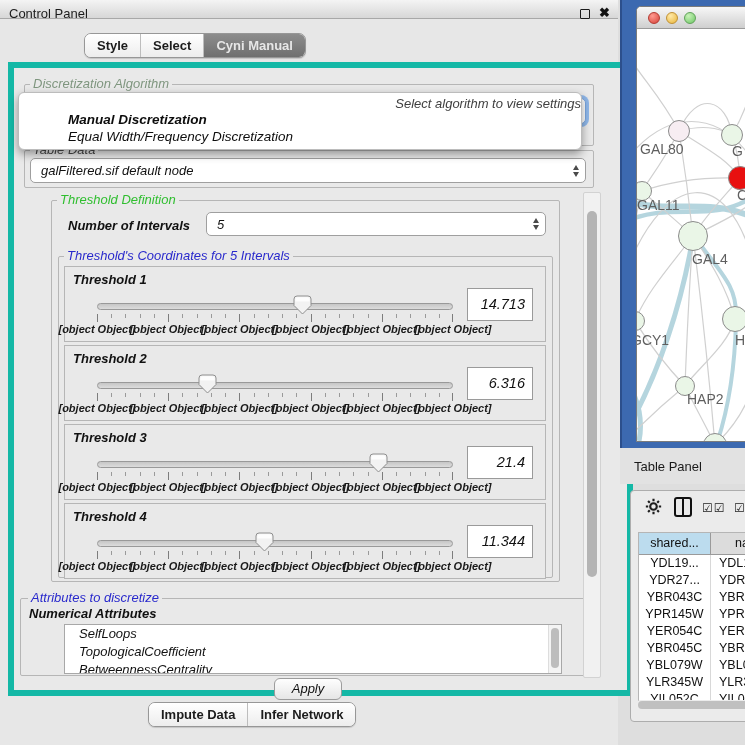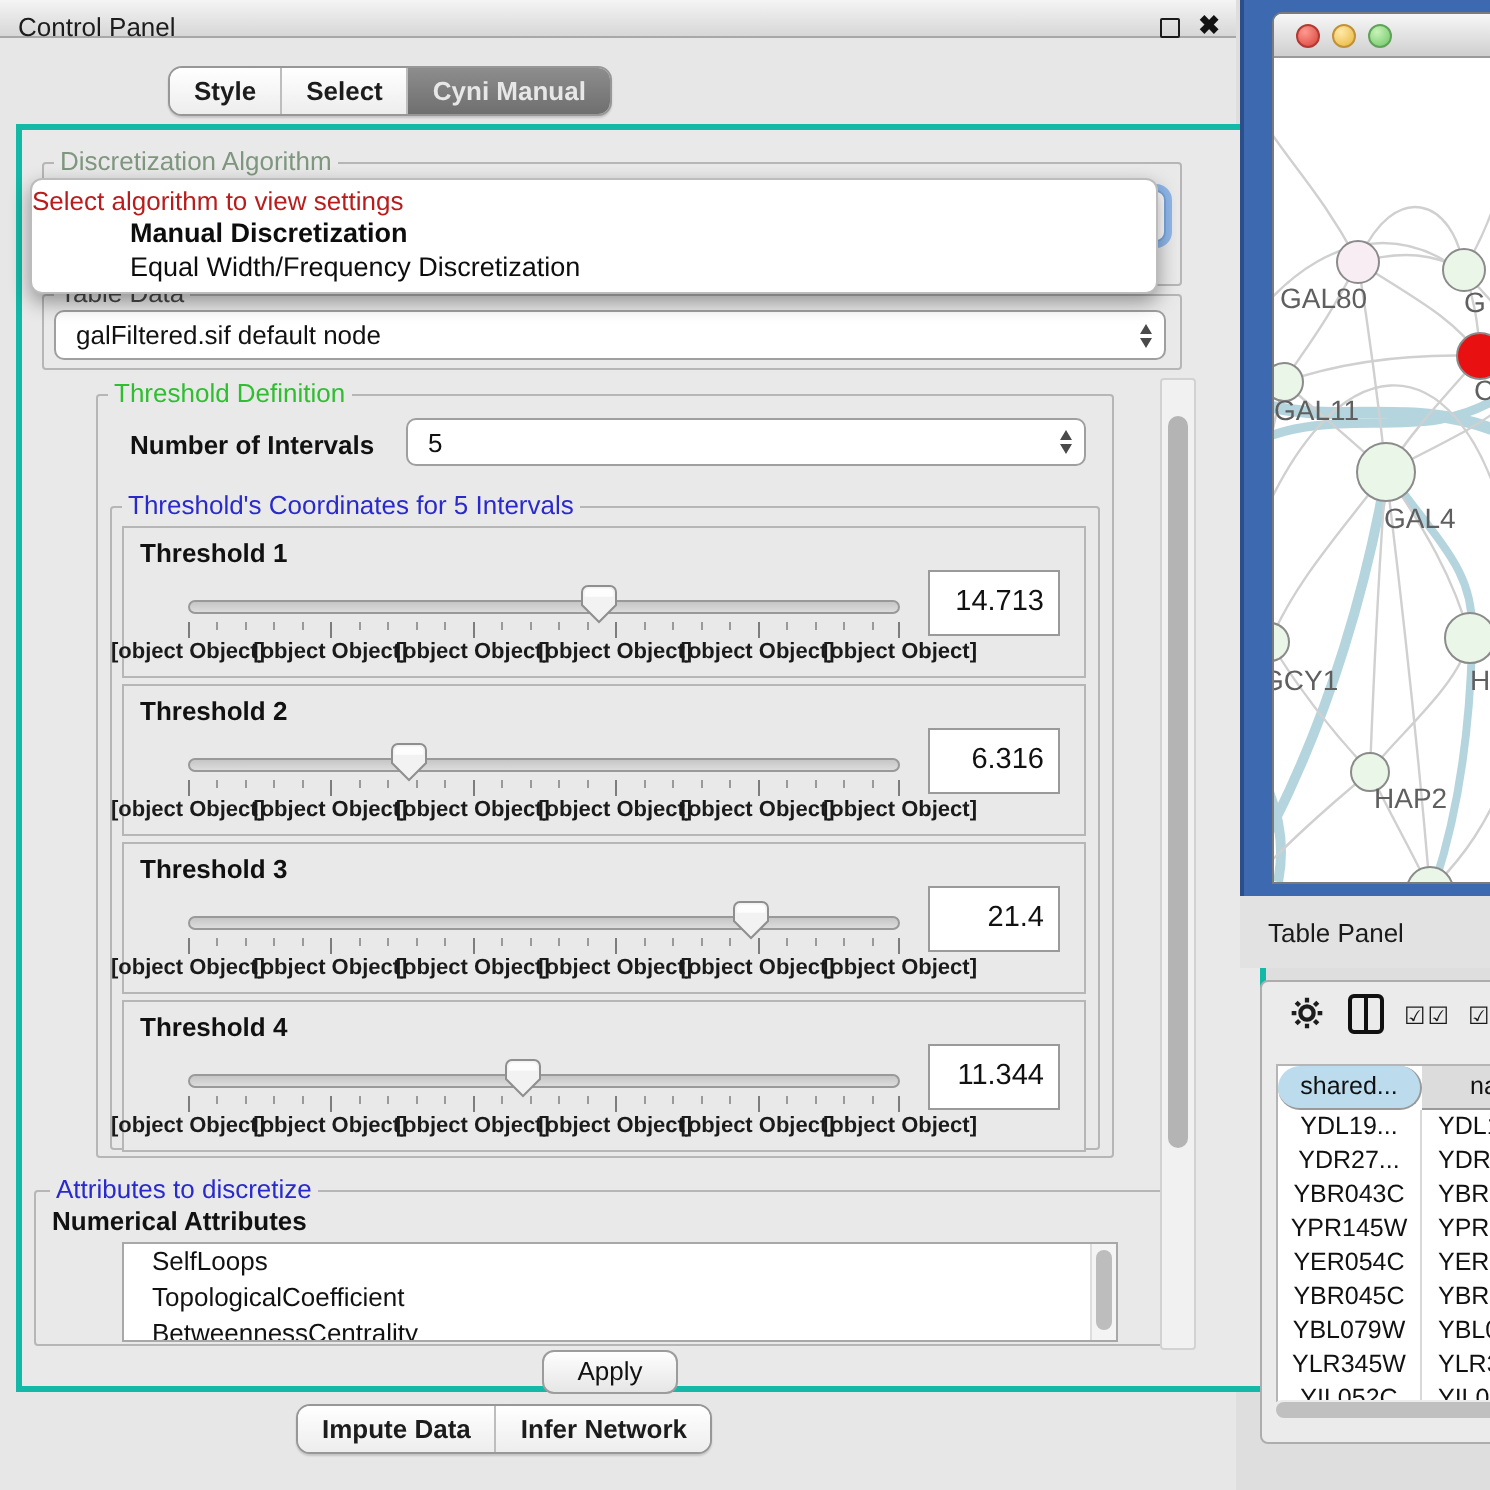--- a/index.html
+++ b/index.html
@@ -17,42 +17,42 @@
   
   .seg-group{position:absolute;display:flex;border:1px solid #979797;border-radius:7px;overflow:hidden;
     background:#fdfdfd;box-shadow:0 1px 1px rgba(0,0,0,.15);}
   .seg{display:flex;align-items:center;gap:5px;padding:4px 12px;font-size:13px;font-weight:bold;color:#1c1c1c;
     background:linear-gradient(#ffffff,#ededed);border-left:1px solid #bdbdbd;white-space:nowrap;}
   .seg:first-child{border-left:none;}
   .seg.sel{background:linear-gradient(#8d8d8d,#6f6f6f);color:#e7e7e7;}
   .top-tabs{left:84px;top:33px;}
   .bottom-tabs{left:148px;top:702px;}
 
-  .cp-content{position:absolute;left:8px;top:62px;width:625px;height:634px;border:3px solid #14b8a6;background:#e9e9e9;}
+  .cp-content{position:absolute;left:8px;top:62px;width:625px;height:634px;border:6px solid #14b8a6;background:#e9e9e9;font-style:italic;}
 
   .groupbox{position:absolute;border:1px solid #b6b6b6;border-radius:2px;}
   .group-title{position:absolute;font-size:13px;background:#e9e9e9;padding:0 3px;white-space:nowrap;z-index:2;}
   .t-green{color:#2fbe2f;}
   .t-blue{color:#2929cc;}
   .t-muted{color:#7f967f;}
   .t-dark{color:#474747;}
 
   
   .combo{position:absolute;background:#fff;border:1px solid #9f9f9f;border-radius:5px;display:flex;align-items:center;
     font-size:13px;color:#111;padding-left:10px;}
   .combo .stepper{position:absolute;right:6px;top:0;bottom:0;display:flex;flex-direction:column;justify-content:center;align-items:center;}
   .tri-up{width:0;height:0;border-left:3.5px solid transparent;border-right:3.5px solid transparent;border-bottom:5px solid #4a4a4a;margin-bottom:2px;}
   .tri-down{width:0;height:0;border-left:3.5px solid transparent;border-right:3.5px solid transparent;border-top:5px solid #4a4a4a;}
   .combo-focused{position:absolute;background:#fff;border:1px solid #7aa7e0;border-radius:5px;
     box-shadow:0 0 0 3px rgba(95,156,233,.65);z-index:1;}
 
   
   .popup{position:absolute;left:4px;top:24px;width:564px;height:58px;background:#fff;border:1px solid #bcbcbc;
     border-radius:6px;box-shadow:0 4px 10px rgba(0,0,0,.38);z-index:5;overflow:hidden;}
-  .popup-placeholder{position:absolute;left:0;right:0;top:3px;text-align:left;color:#b91c1c;font-size:13px;}
+  .popup-placeholder{position:absolute;left:0;right:0;top:3px;text-align:right;color:#404040;font-size:13px;}
   .popup-opt{position:absolute;left:3px;font-size:13.5px;color:#0d0d0d;white-space:nowrap;padding-left:46px;}
   .popup-opt.b{font-weight:bold;top:19px;}
   .popup-opt.n{top:36px;}
 
   
   .thr-box{position:absolute;left:6px;width:482px;height:76px;border:1px solid #b6b6b6;background:#e9e9e9;}
   .thr-title{position:absolute;left:8px;top:5px;font-size:13px;font-weight:bold;color:#111;}
   .track-zone{position:absolute;left:32px;top:36px;width:356px;height:7px;}
   .track{position:absolute;left:0;top:0;width:100%;height:7px;border:1px solid #999;border-radius:4px;
     background:linear-gradient(#c6c6c6,#dcdcdc);}
@@ -102,21 +102,21 @@
   .tp-titlebar{position:absolute;left:620px;top:448px;width:125px;height:36px;background:#e2e2e2;}
   .tp-title{position:absolute;left:14px;top:11px;font-size:13px;color:#1a1a1a;}
   .tp-box{position:absolute;left:630px;top:490px;width:130px;height:232px;background:#ebebeb;border:1px solid #adadad;border-radius:4px;}
   .gear{position:absolute;left:15px;top:8px;}
   .cols-ico{position:absolute;left:44px;top:7px;width:18px;height:20px;border:2px solid #111;border-radius:3px;}
   .cols-ico:after{content:"";position:absolute;left:6px;top:0;bottom:0;width:2px;background:#111;}
   .cb{position:absolute;top:11px;font-size:12px;color:#1a1a1a;letter-spacing:1px;}
   .tbl{position:absolute;left:8px;top:42px;width:160px;background:#fff;border:1px solid #b5b5b5;font-size:12.5px;color:#111;}
   .tbl .hrow{display:flex;height:22px;}
   .tbl .hc{border-right:1px solid #9a9a9a;border-bottom:1px solid #9a9a9a;line-height:21px;}
-  .tbl .hc1{width:72px;background:#bcdcee;text-align:center;border-radius:11px;}
+  .tbl .hc1{width:72px;background:#bcdcee;text-align:center;}
   .tbl .hc2{width:86px;background:#dcdcdc;padding-left:24px;}
   .trow{display:flex;height:17px;line-height:17px;}
   .trow .c1{width:72px;text-align:center;border-right:1px solid #d8d8d8;}
   .trow .c2{width:86px;padding-left:8px;}
   .tp-hscroll{position:absolute;left:6px;top:210px;width:118px;height:10px;background:#ececec;border-radius:5px;}
   .tp-hscroll .th{position:absolute;left:2px;top:1px;width:130px;height:8px;border-radius:4px;background:#c0c0c0;}
 
   .tbl-clip{position:absolute;left:630px;top:490px;width:115px;height:232px;overflow:hidden;}
 </style>
 </head>

